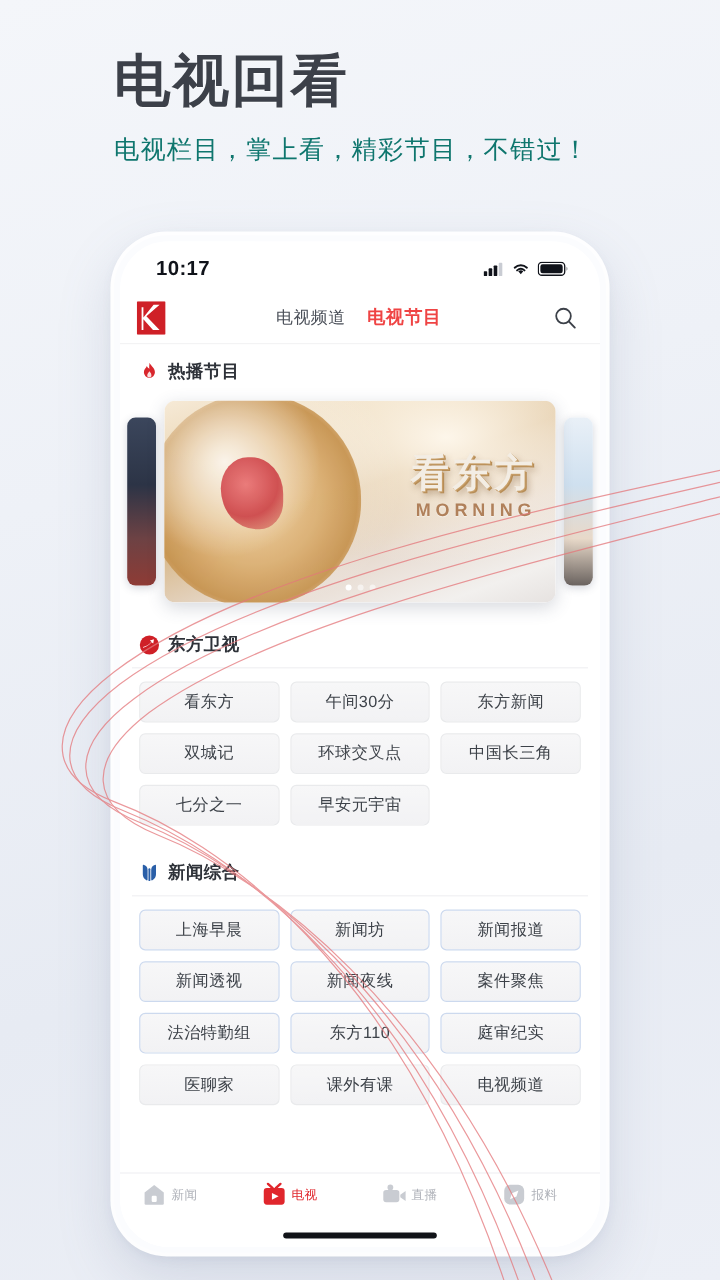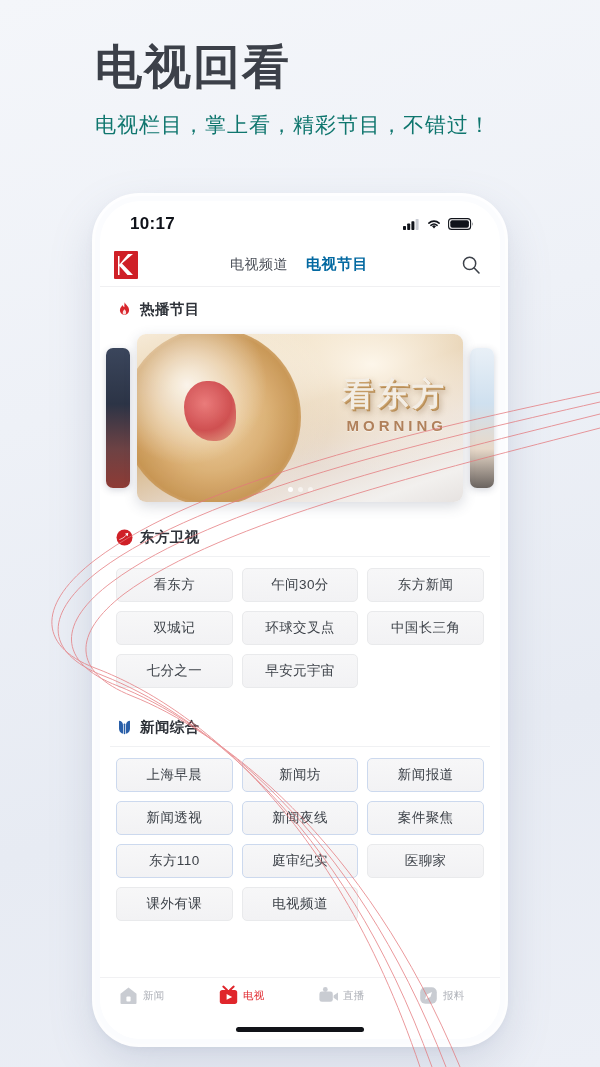--- a/index.html
+++ b/index.html
@@ -45,21 +45,21 @@
   .status-icons { display:flex; align-items:center; gap:6px; }
 
   
   .navbar {
     flex:0 0 44px; display:flex; align-items:center; padding:0 18px 0 14px;
     border-bottom:1px solid #f0f0f2; position:relative;
   }
   .brand-logo { width:24px; height:28px; flex:0 0 24px; }
   .nav-tabs { flex:1; display:flex; justify-content:center; align-items:center; gap:18px; }
   .nav-tab { font-size:14px; color:#4a4f58; letter-spacing:.5px; }
-  .nav-tab.active { color:#0369a1; font-weight:bold; font-size:15px; }
+  .nav-tab.active { color:#ef4444; font-weight:bold; font-size:15px; }
   .search-btn { width:22px; height:22px; flex:0 0 22px; }
 
   
   .screen-body { flex:1; overflow:hidden; position:relative; background:#fff; }
 
   
   .sec-head { display:flex; align-items:center; gap:7px; padding:13px 16px 9px 16px; }
   .sec-head .sec-ico { width:17px; height:17px; flex:0 0 17px; }
   .sec-head .sec-txt { font-size:14.5px; font-weight:bold; color:#2e3239; letter-spacing:.4px; }
 
@@ -247,20 +247,21 @@
         </svg>
         <span class="sec-txt">新闻综合</span>
       </div>
       <div class="chip-grid">
         <div class="chip blue">上海早晨</div>
         <div class="chip blue">新闻坊</div>
         <div class="chip blue">新闻报道</div>
         <div class="chip blue">新闻透视</div>
         <div class="chip blue">新闻夜线</div>
         <div class="chip blue">案件聚焦</div>
+        <div class="chip blue">法治特勤组</div>
         <div class="chip blue">东方110</div>
         <div class="chip blue">庭审纪实</div>
         <div class="chip">医聊家</div>
         <div class="chip">课外有课</div>
         <div class="chip">电视频道</div>
       </div>
     </div>
 
   </div>
 

